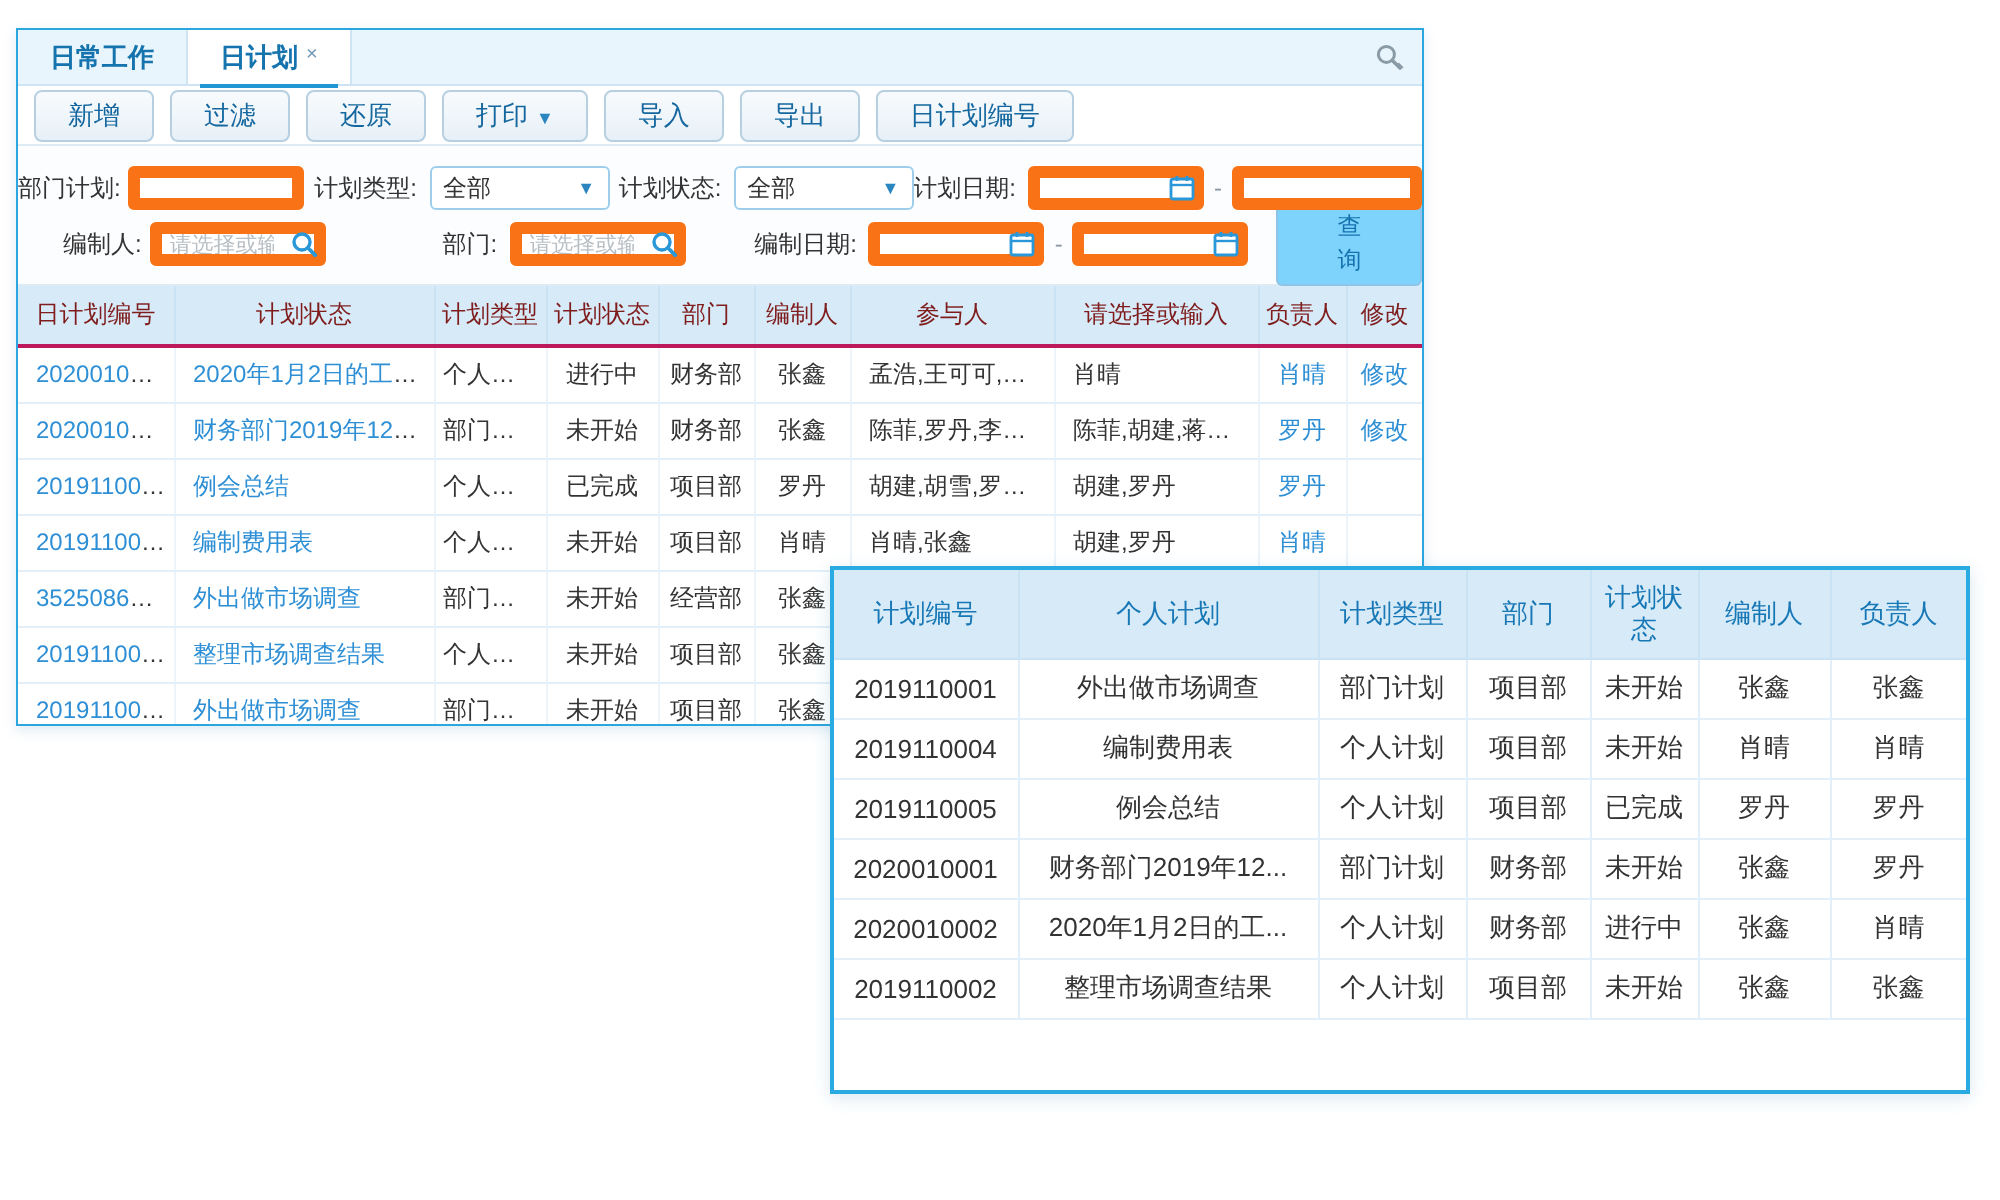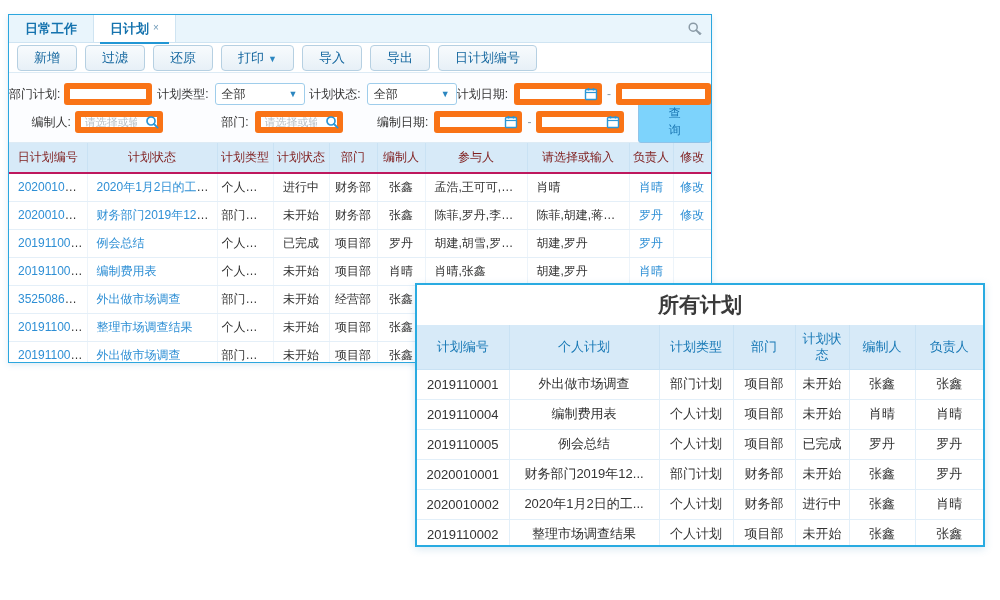--- a/index.html
+++ b/index.html
@@ -281,21 +281,20 @@
             <td class="l"></td>
             <td class="l"></td>
             <td></td>
             <td></td>
           </tr>
         </tbody>
     </table>
   </div>
 
   <div class="overlay ov">
-    <div class="ov-title">所有计划</div>
     <table>
       <colgroup>
         <col style="width:92px">
           <col style="width:150px">
           <col style="width:74px">
           <col style="width:62px">
         <col style="width:54px">
           <col style="width:66px">
           <col style="width:68px">
       </colgroup>

